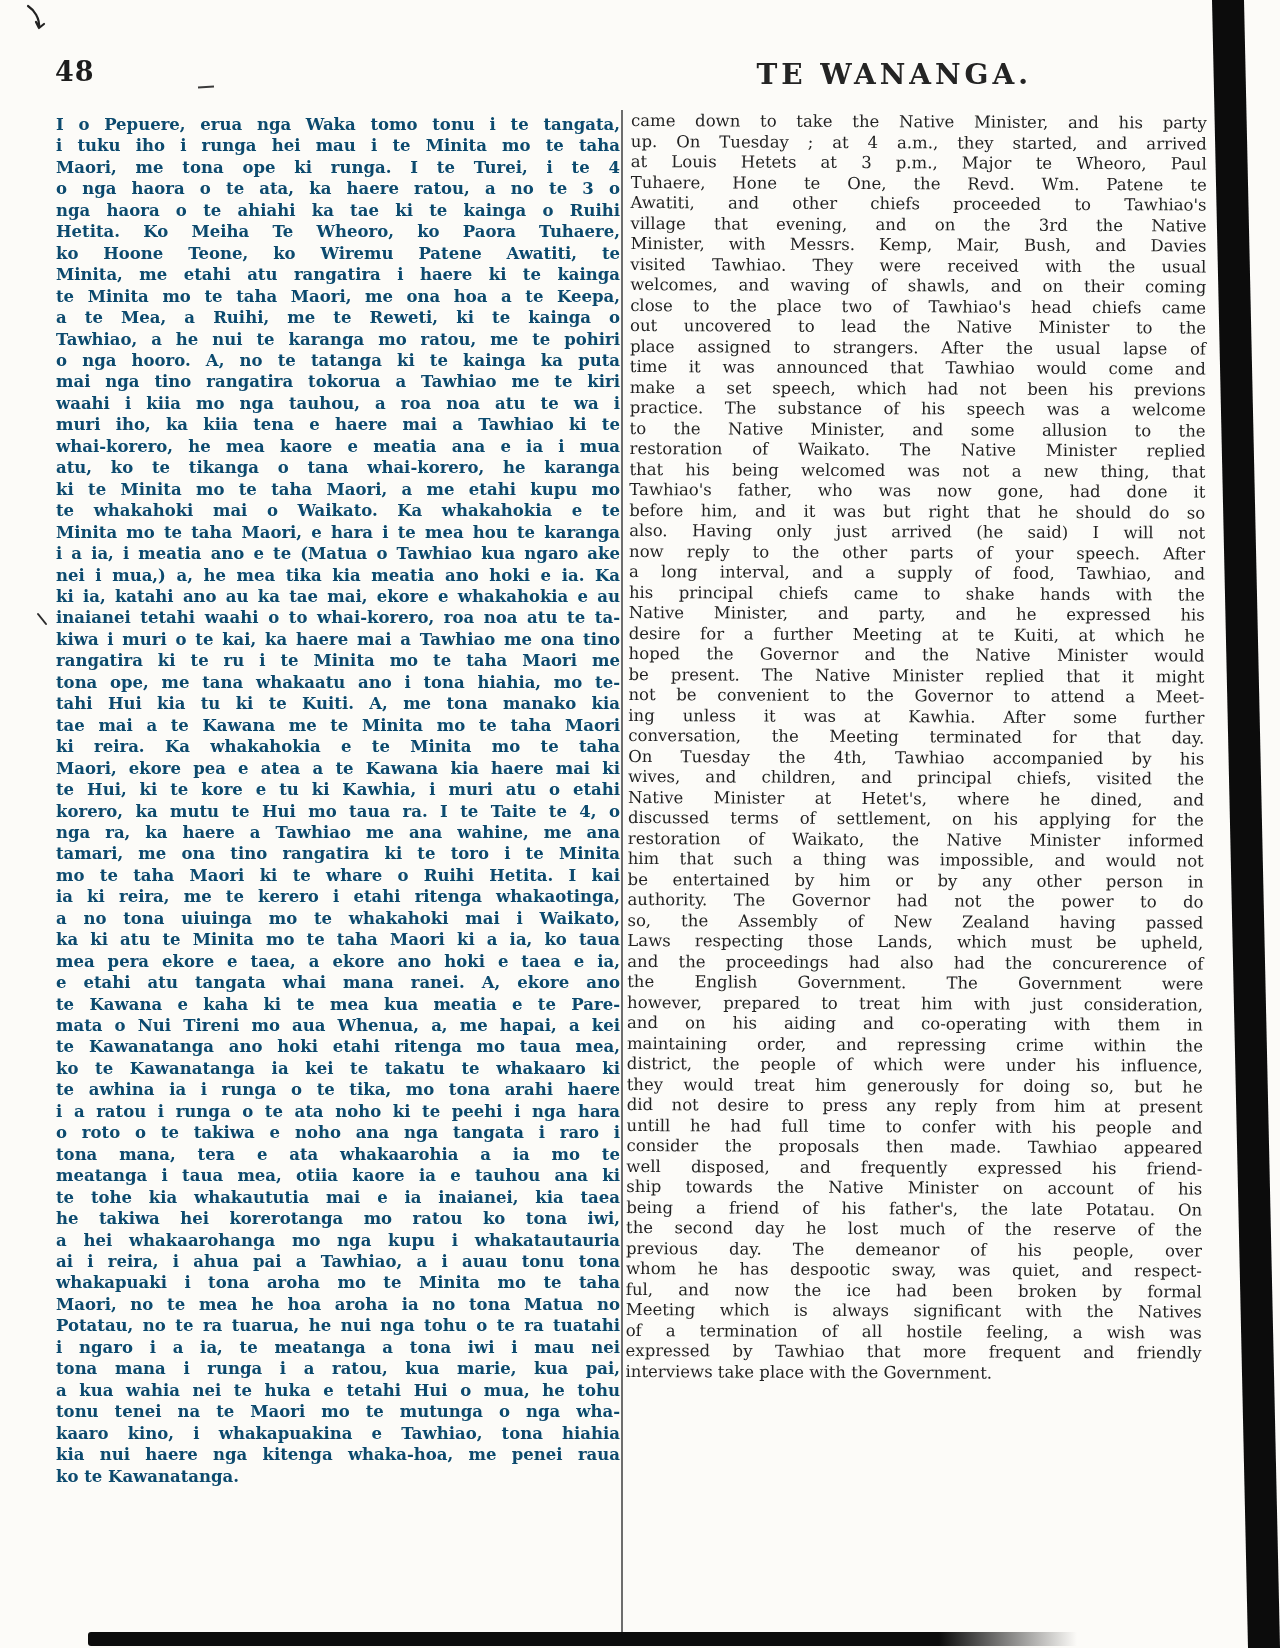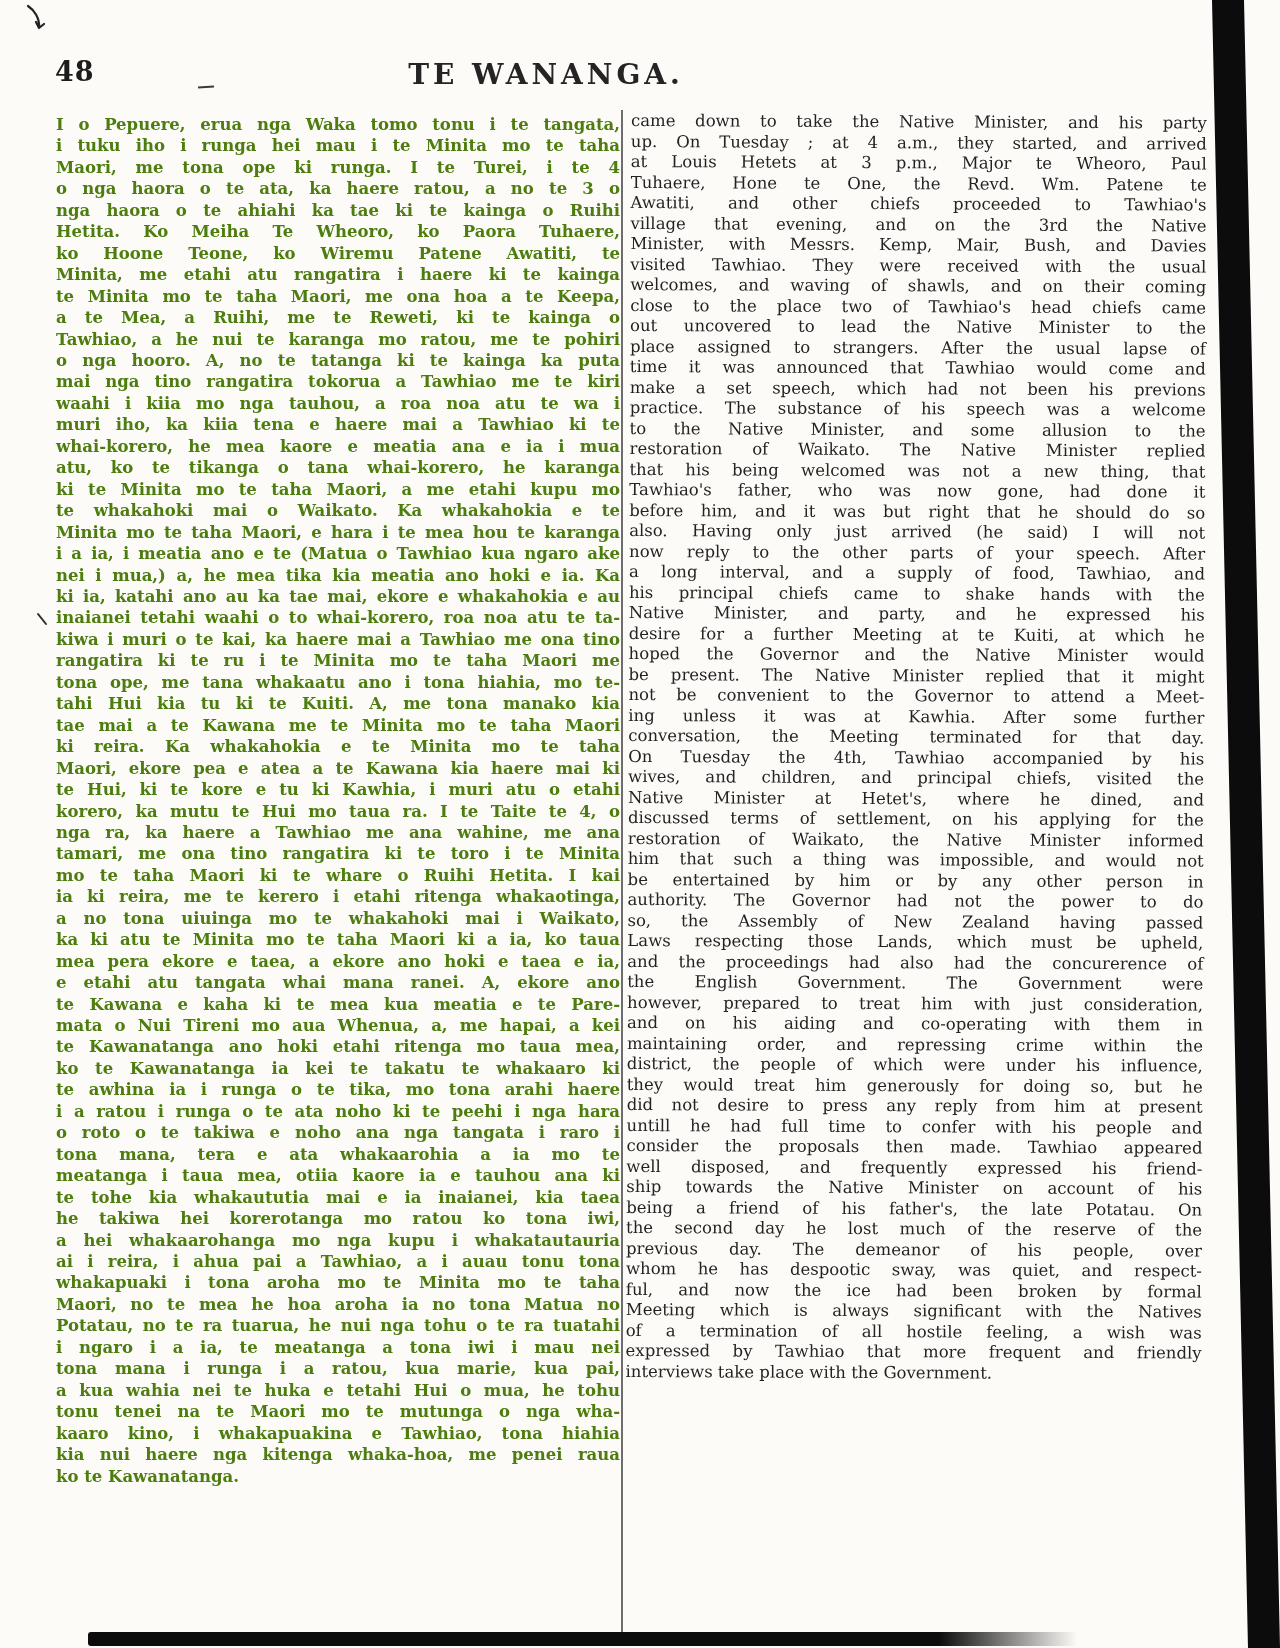--- a/index.html
+++ b/index.html
@@ -10,33 +10,33 @@
     overflow:hidden;
     font-family:"DejaVu Serif", serif;
     color:#1c1c1c;
   }
   .page-number{
     position:absolute;left:55px;top:56px;
     font-size:27px;font-weight:bold;letter-spacing:1px;text-align:center;
   }
   .masthead{
     position:absolute;left:60px;right:248px;top:58px;
-    text-align:center;
+    text-align:right;
     font-size:28px;font-weight:bold;letter-spacing:4px;
     color:#242424;
   }
   .col{
     position:absolute;
     font-size:16.5px;
   }
   .col-left{
     left:56px;top:114px;width:564px;
     line-height:21.45px;
     font-weight:bold;
-    color:#4d7c0f;
+    color:#0c4a6e;
   }
   .col-right{
     left:631px;top:111px;width:576px;
     line-height:20.5px;
     font-weight:normal;
     color:#222;
     transform:rotate(0.25deg);
     transform-origin:top left;
   }
   .tline{

